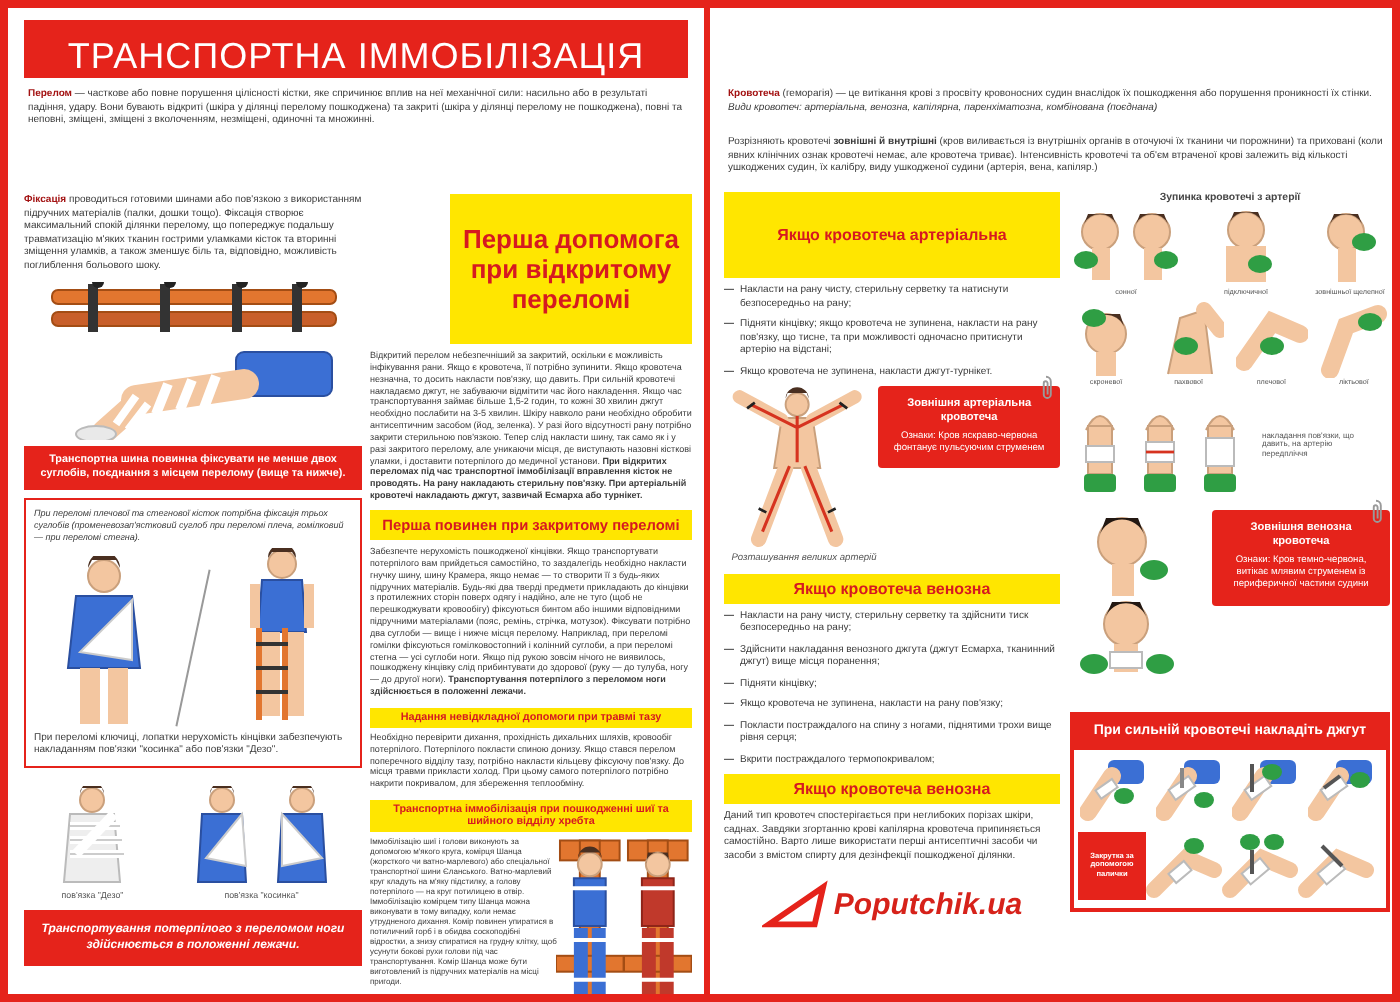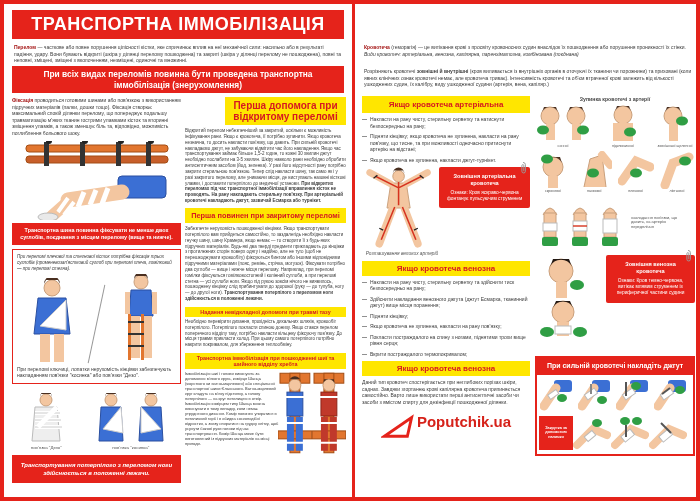--- a/index.html
+++ b/index.html
@@ -1,21 +1,21 @@
 <!DOCTYPE html>
 <html><head>
 <meta charset="utf-8">
 <style>
   html,body{margin:0;padding:0;background:#888;}
   .poster{position:relative;width:700px;height:501px;background:#fff;
     border:4px solid #e5231b;box-sizing:border-box;overflow:hidden;
     font-family:"Liberation Sans", sans-serif;color:#3b3b3b;}
   .abs{position:absolute;}
-  .titleband{background:#e5231b;color:#fff;font-weight:bold;display:flex;
-    align-items:center;justify-content:center;text-align:center;font-size:18px;letter-spacing:.5px;}
+  .titleband{background:#e5231b;color:#fff;font-weight:normal;display:flex;
+    align-items:flex-end;justify-content:center;text-align:center;font-size:18px;letter-spacing:.5px;}
   .redband{background:#e5231b;color:#fff;font-weight:bold;display:flex;
     align-items:center;justify-content:center;text-align:center;}
   .yhead{background:#ffe600;color:#d61920;font-weight:bold;text-align:center;}
   .t5{font-size:5px;line-height:1.3;margin:0;}
   .t45{font-size:4.5px;line-height:1.3;margin:0;}
   .t4{font-size:4px;line-height:1.25;margin:0;}
   .cap{font-size:4px;color:#555;text-align:center;line-height:1.2;}
   .bul{list-style:none;margin:3px 0 0 0;padding:0;}
   .bul li{font-size:5px;line-height:1.3;margin:0 0 4px 0;padding-left:8px;position:relative;}
   .bul li:before{content:"—";position:absolute;left:0;top:0;color:#3b3b3b;font-weight:bold;}
@@ -35,23 +35,20 @@
   <div class="abs" style="left:348px;top:0;width:3px;height:493px;background:#e5231b;"></div>
 
   <div class="abs titleband" style="left:8px;top:6px;width:332px;height:29px;">
     <span>ТРАНСПОРТНА ІММОБІЛІЗАЦІЯ</span>
   </div>
 
   <p class="abs t5" style="left:10px;top:40px;width:328px;">
     <b style="color:#a31212">Перелом</b><span> — часткове або повне порушення цілісності кістки, яке спричинює вплив на неї механічної сили: насильно або в результаті падіння, удару. Вони бувають відкриті (шкіра у ділянці перелому пошкоджена) та закриті (шкіра у ділянці перелому не пошкоджена), повні та неповні, зміщені, зміщені з вколоченням, незміщені, одиночні та множинні.</span>
   </p>
 
-  <div class="abs redband" style="left:8px;top:62px;width:332px;height:27px;font-size:8.4px;line-height:1.2;padding:0 14px;box-sizing:border-box;">
-    <span>При всіх видах переломів повинна бути проведена транспортна іммобілізація (знерухомлення)</span>
-  </div>
 
   <div class="abs" style="left:8px;top:93px;width:169px;">
     <p class="t5">
       <b style="color:#a31212">Фіксація</b><span> проводиться готовими шинами або пов'язкою з використанням підручних матеріалів (палки, дошки тощо). Фіксація створює максимальний спокій ділянки перелому, що попереджує подальшу травматизацію м'яких тканин гострими уламками кісток та вторинні зміщення уламків, а також зменшує біль та, відповідно, можливість поглиблення больового шоку.</span>
     </p>
 
     <div class="pic" style="height:30px;margin-top:3px;">
       <svg width="150" height="26" viewBox="0 0 150 26">
         <rect x="4" y="4" width="142" height="7" rx="3" fill="#e2762f" stroke="#a34d14" stroke-width="1"></rect>
         <rect x="4" y="15" width="142" height="7" rx="3" fill="#c85f2a" stroke="#a34d14" stroke-width="1"></rect>
@@ -141,21 +138,21 @@
         <div class="cap" style="font-size:4.4px;"><span>пов'язка "косинка"</span></div>
       </div>
     </div>
 
     <div class="redband" style="font-size:6px;line-height:1.35;padding:6px 8px;margin-top:4px;font-style:italic;">
       <span>Транспортування потерпілого з переломом ноги здійснюється в положенні лежачи.</span>
     </div>
   </div>
 
   <div class="abs" style="left:181px;top:93px;width:161px;">
-    <div class="yhead" style="font-size:10px;padding:3px 2px;margin-left:40px;">
+    <div class="yhead" style="font-size:13px;padding:15px 2px;margin-left:40px;">
       <span>Перша допомога при відкритому переломі</span>
     </div>
     <p class="t45" style="margin-top:3px;">
       <span>Відкритий перелом небезпечніший за закритий, оскільки є можливість інфікування рани. Якщо є кровотеча, її потрібно зупинити. Якщо кровотеча незначна, то досить накласти пов'язку, що давить. При сильній кровотечі накладаємо джгут, не забуваючи відмітити час його накладення. Якщо час транспортування займає більше 1,5-2 годин, то кожні 30 хвилин джгут необхідно послабити на 3-5 хвилин. Шкіру навколо рани необхідно обробити антисептичним засобом (йод, зеленка). У разі його відсутності рану потрібно закрити стерильною пов'язкою. Тепер слід накласти шину, так само як і у разі закритого перелому, але уникаючи місця, де виступають назовні кісткові уламки, і доставити потерпілого до медичної установи. </span><b>При відкритих переломах під час транспортної іммобілізації вправлення кісток не проводять. На рану накладають стерильну пов'язку. При артеріальній кровотечі накладають джгут, зазвичай Есмарха або турнікет.</b>
     </p>
 
     <div class="yhead" style="font-size:7.4px;padding:3px 2px;margin-top:4px;">
       <span>Перша повинен при закритому переломі</span>
     </div>
     <p class="t45" style="margin-top:3px;">
@@ -203,21 +200,21 @@
   <p class="abs t5" style="left:360px;top:40px;width:328px;">
     <b style="color:#a31212">Кровотеча</b><span> (геморагія) — це витікання крові з просвіту кровоносних судин внаслідок їх пошкодження або порушення проникності їх стінки.</span><br>
     <i>Види кровотеч: артеріальна, венозна, капілярна, паренхіматозна, комбінована (поєднана)</i>
   </p>
 
   <p class="abs t5" style="left:360px;top:64px;width:328px;">
     <span>Розрізняють кровотечі </span><b>зовнішні й внутрішні</b><span> (кров виливається із внутрішніх органів в оточуючі їх тканини чи порожнини) та приховані (коли явних клінічних ознак кровотечі немає, але кровотеча триває). Інтенсивність кровотечі та об'єм втраченої крові залежить від кількості ушкоджених судин, їх калібру, виду ушкодженої судини (артерія, вена, капіляр.)</span>
   </p>
 
   <div class="abs" style="left:358px;top:92px;width:168px;">
-    <div class="yhead" style="font-size:8px;padding:4px 2px;">
+    <div class="yhead" style="font-size:8px;padding:17px 2px;">
       <span>Якщо кровотеча артеріальна</span>
     </div>
     <ul class="bul">
       <li>Накласти на рану чисту, стерильну серветку та натиснути безпосередньо на рану;</li>
       <li>Підняти кінцівку; якщо кровотеча не зупинена, накласти на рану пов'язку, що тисне, та при можливості одночасно притиснути артерію на відстані;</li>
       <li>Якщо кровотеча не зупинена, накласти джгут-турнікет.</li>
     </ul>
 
     <div class="row" style="align-items:flex-start;margin-top:2px;">
       <svg width="76" height="84" viewBox="0 0 76 84">
@@ -251,21 +248,21 @@
       <li>Якщо кровотеча не зупинена, накласти на рану пов'язку;</li>
       <li>Покласти постраждалого на спину з ногами, піднятими трохи вище рівня серця;</li>
       <li>Вкрити постраждалого термопокривалом;</li>
     </ul>
 
     <div class="yhead" style="font-size:8px;padding:3px 2px;margin-top:3px;">
       <span>Якщо кровотеча венозна</span>
     </div>
     <p class="t5" style="margin-top:3px;">Даний тип кровотеч спостерігається при неглибоких порізах шкіри, саднах. Завдяки згортанню крові капілярна кровотеча припиняється самостійно. Варто лише використати перші антисептичні засоби чи засоби з вмістом спирту для дезінфекції пошкодженої ділянки.</p>
 
-    <div class="row" style="justify-content:center;margin-top:8px;">
+    <div class="row" style="justify-content:center;align-items:center;margin-top:8px;font-style:italic;">
       <svg width="34" height="26" viewBox="0 0 40 30">
         <path d="M4 27 L36 5 L31 27 Z" fill="none" stroke="#e5231b" stroke-width="3.4"></path>
       </svg>
       <span style="color:#d6221a;font-weight:bold;font-size:15px;margin-left:2px;">Poputchik.ua</span>
     </div>
   </div>
 
   <div class="abs" style="left:531px;top:92px;width:160px;">
     <div class="cap" style="font-size:5.2px;font-weight:bold;color:#444;">
       <span>Зупинка кровотечі з артерії</span>

